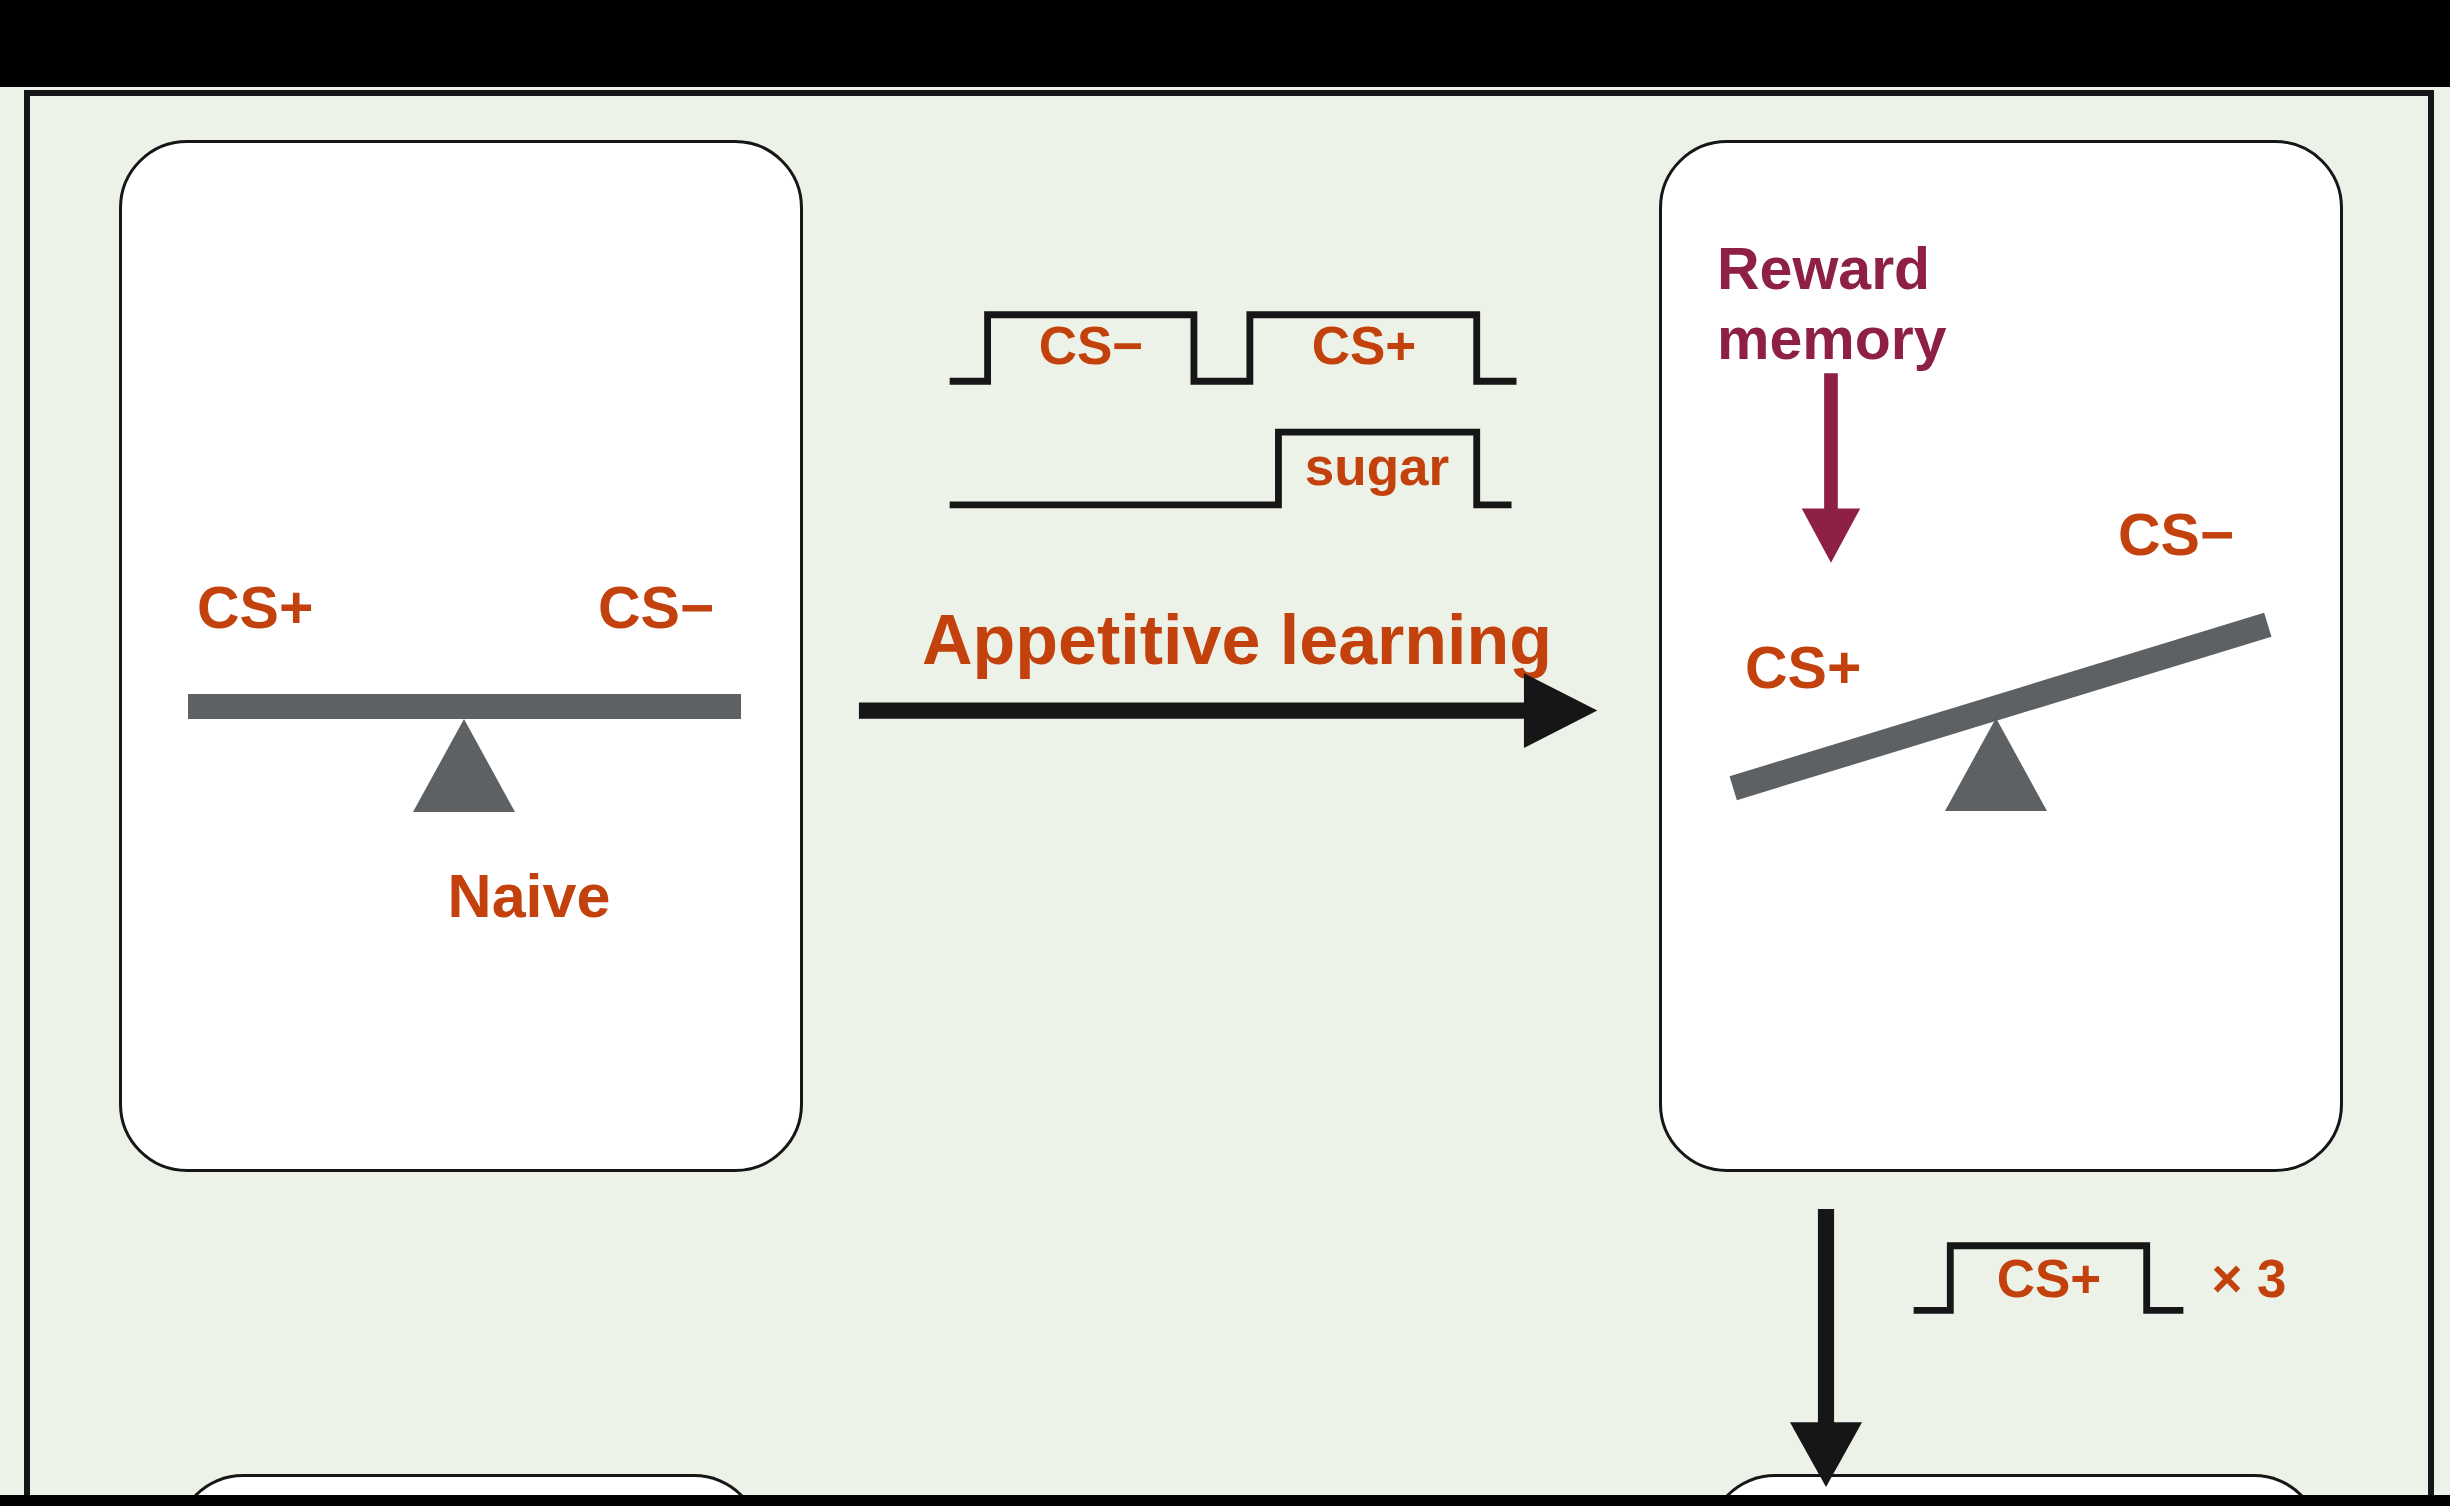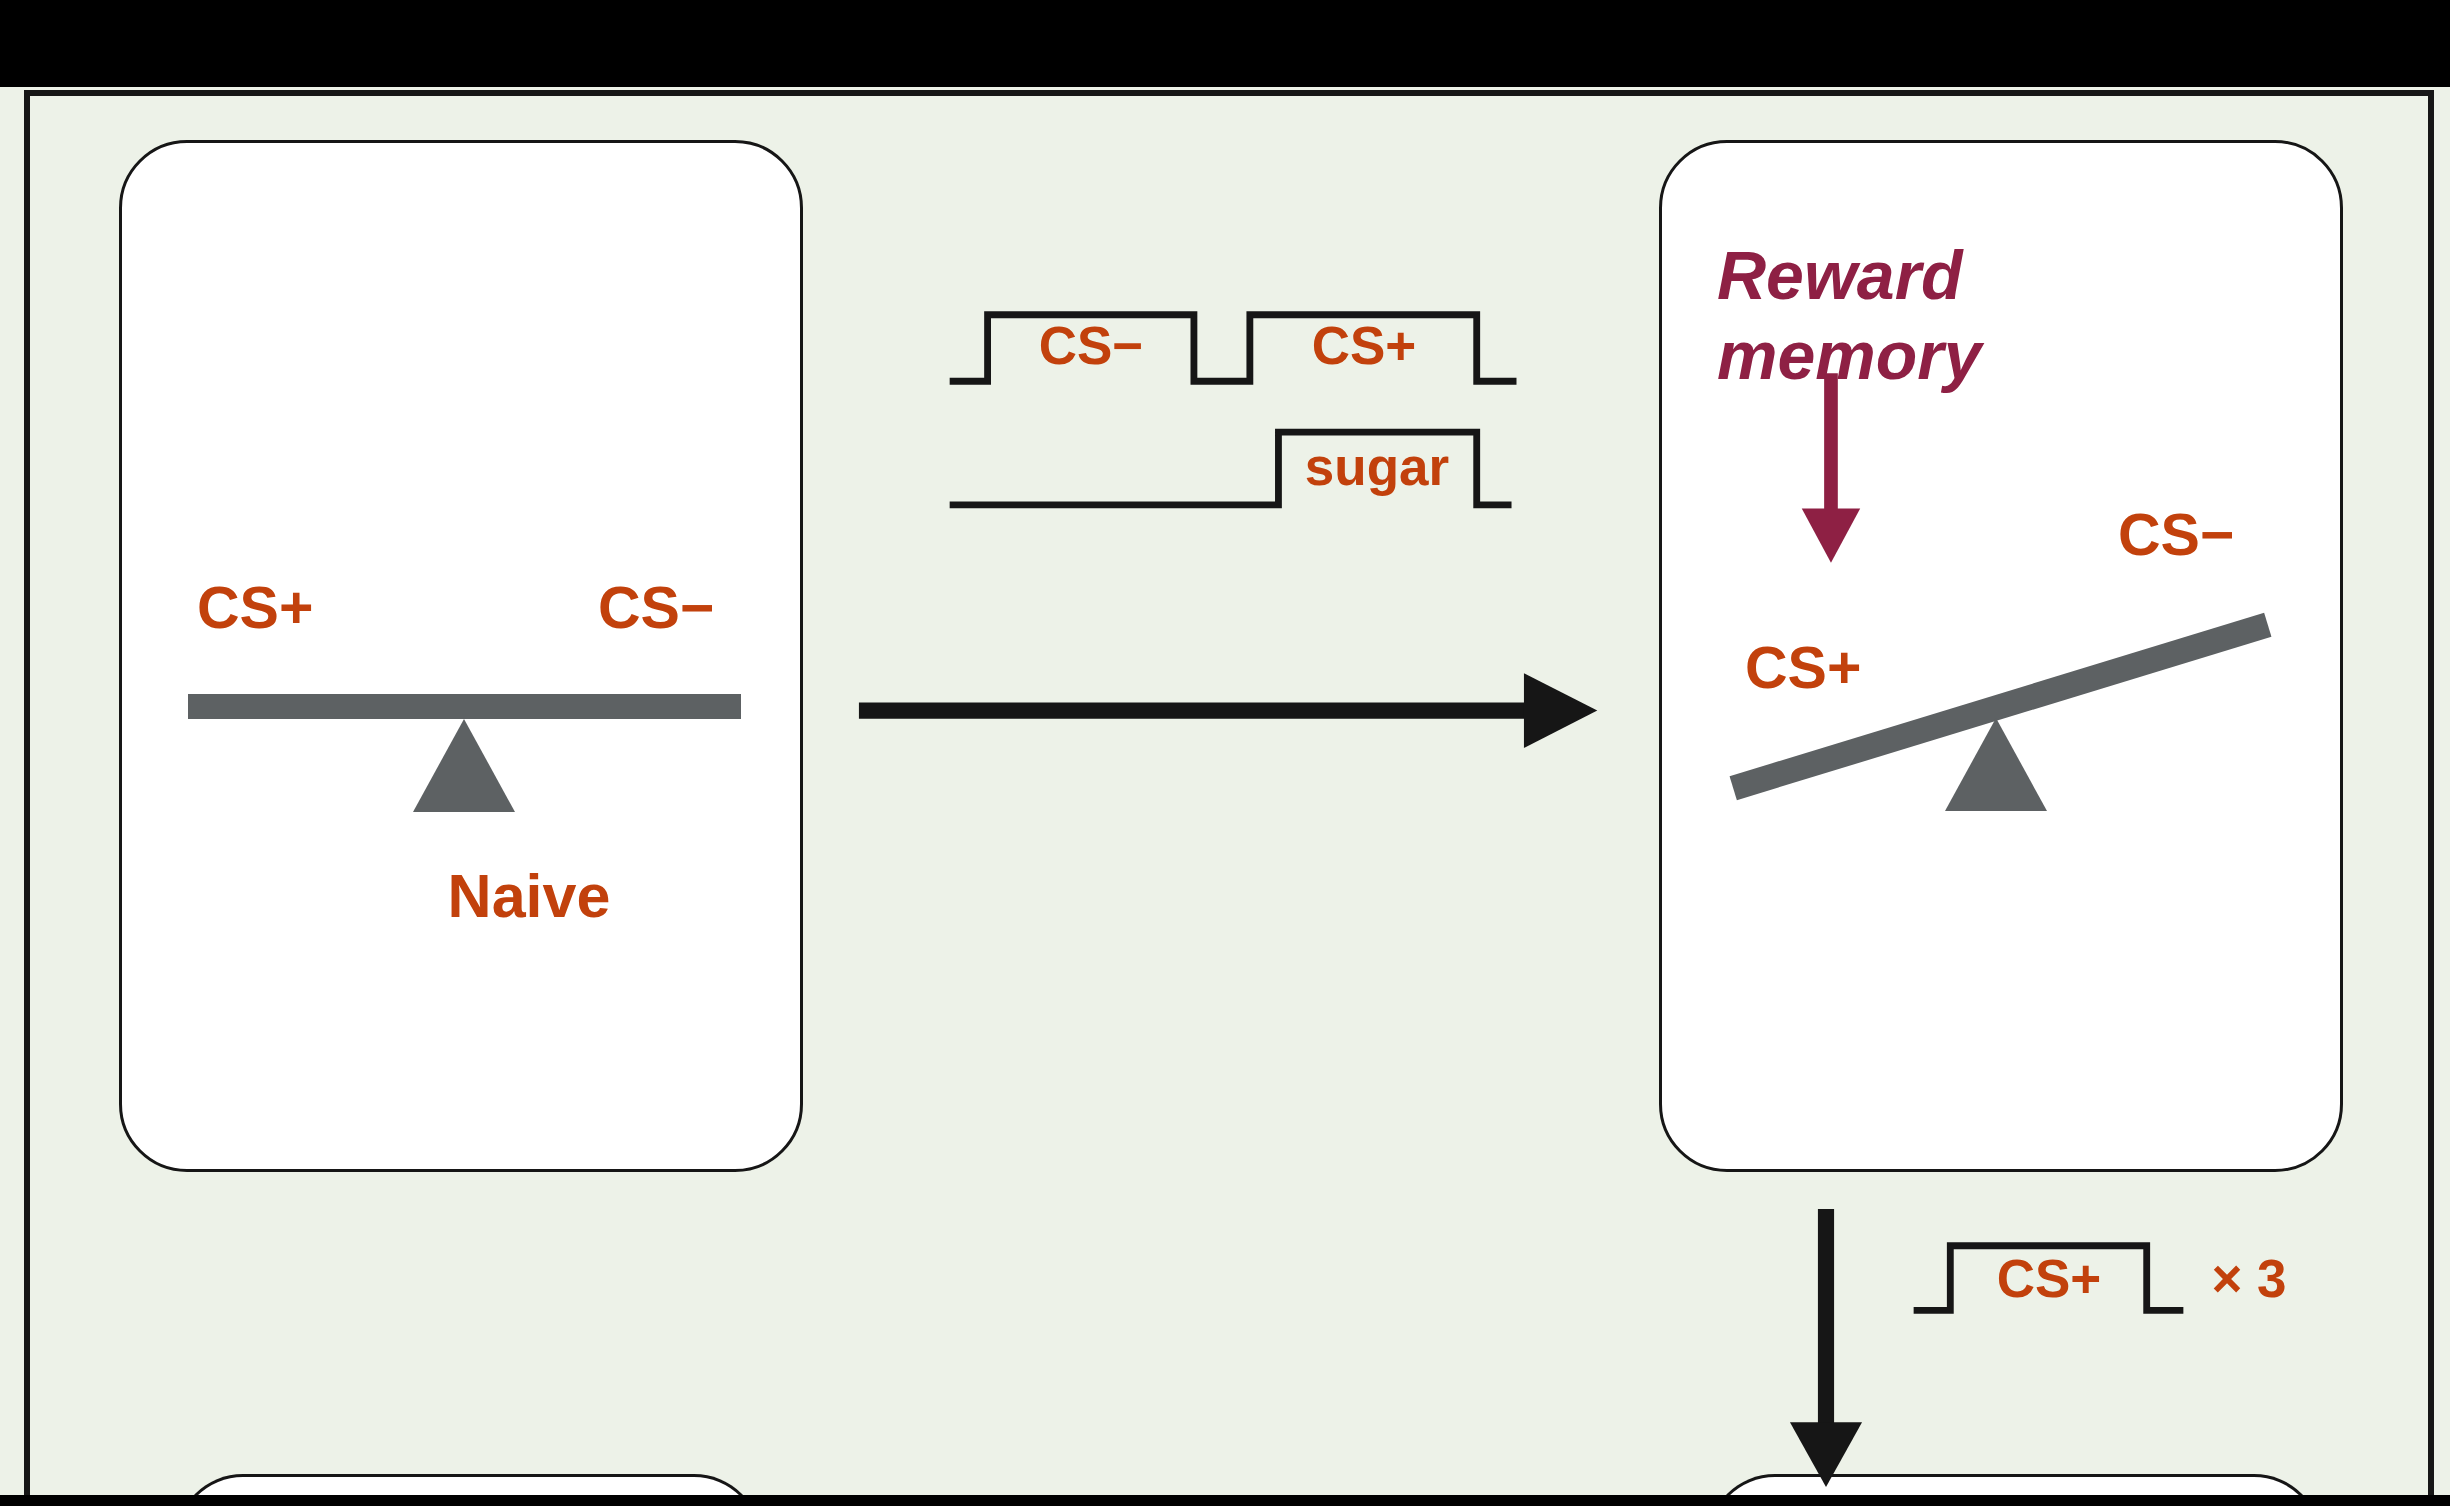--- a/index.html
+++ b/index.html
@@ -28,21 +28,21 @@
   .pulse-lbl{font-size:53px;}
   .beam{position:absolute;background:var(--gray);}
   .beam-flat{left:188px;top:694px;width:553px;height:25px;}
   .beam-tilt{left:1721px;top:694px;width:559px;height:25px;transform:rotate(-17deg);transform-origin:50% 50%;}
   .fulcrum{position:absolute;width:0;height:0;border-left:51px solid transparent;border-right:51px solid transparent;border-bottom:93px solid var(--gray);}
   .fulcrum-naive{left:413px;top:719px;}
   .fulcrum-trained{left:1945px;top:718px;}
   .naive-cap{left:119px;top:864px;width:820px;text-align:center;font-size:61px;}
   .learning-lbl{left:1237px;top:604px;font-size:70px;}
   .extinction-lbl{left:2100px;top:1365px;font-size:70px;}
-  .memory-lbl{left:1717px;top:235px;font-size:68px;color:var(--maroon);white-space:pre-line;line-height:1.18;font-style:italic;}
+  .memory-lbl{left:1717px;top:235px;font-size:59px;color:var(--maroon);white-space:pre-line;line-height:1.18;}
   .svg-overlay{position:absolute;left:0;top:0;width:2450px;height:1507px;pointer-events:none;z-index:4;}
 </style>
 </head>
 <body>
 
 <div class="screen">
 
   <div class="stage"></div>
   <div class="frame"></div>
 
@@ -69,20 +69,21 @@
     <div class="lbl cs" style="left:476px;top:435px;">CS−</div>
   </div>
   <div class="beam beam-flat"></div>
   <div class="fulcrum fulcrum-naive"></div>
   <div class="lbl naive-cap">Naive</div>
 
   <div class="lbl pulse-lbl ctr" style="left:1091px;top:318px;">CS−</div>
   <div class="lbl pulse-lbl ctr" style="left:1364px;top:318px;">CS+</div>
   <div class="lbl pulse-lbl ctr" style="left:1377px;top:439px;">sugar</div>
 
+  <div class="lbl learning-lbl ctr">Appetitive learning</div>
 
   <div class="panel panel-trained">
     <div class="lbl cs" style="left:83px;top:495px;">CS+</div>
     <div class="lbl cs" style="left:456px;top:362px;">CS−</div>
   </div>
   <div class="lbl memory-lbl">Reward
 memory</div>
   <div class="beam beam-tilt"></div>
   <div class="fulcrum fulcrum-trained"></div>
 

